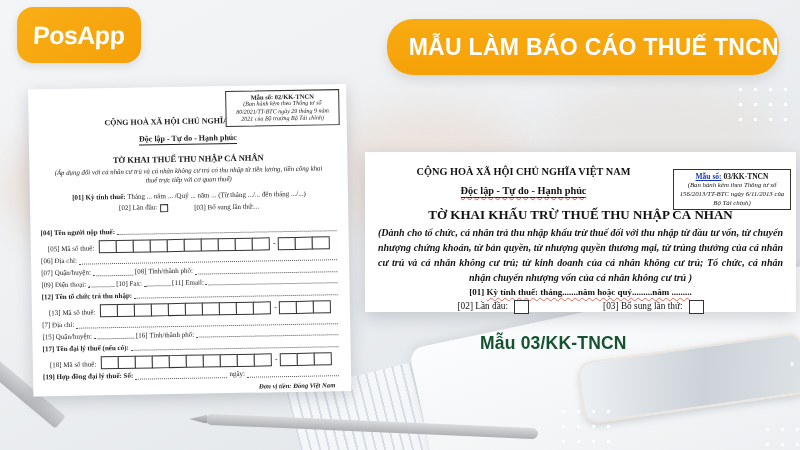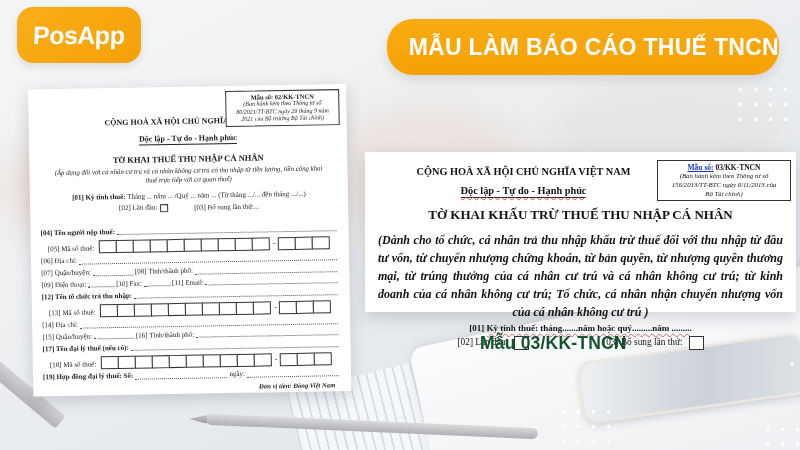--- a/index.html
+++ b/index.html
@@ -48,21 +48,21 @@
   
   .paper{position:absolute;background:#fff;box-shadow:0 5px 16px rgba(60,70,80,.22);
     box-sizing:border-box;font-family:"Liberation Serif","DejaVu Serif",serif;}
   .paper02{left:28px;top:84px;width:318px;height:307px;padding:6px 10px;color:#1a1a1a;
     transform:rotate(-1deg);transform-origin:top right;}
   .paper03{left:365px;top:152px;width:431px;height:160px;padding:7px 9px;color:#111;}
   .stamp{position:absolute;border:1px solid #333;text-align:center;background:#fff;}
   .stamp02{right:7px;top:5px;width:106px;padding:2px 3px;}
   .stamp02 .stamp-title{font-size:6.5px;font-weight:bold;}
   .stamp02 .stamp-issued{font-size:6px;font-style:italic;line-height:1.25;}
-  .stamp03{right:5px;top:8px;width:110px;padding:2px 11px;}
+  .stamp03{right:5px;top:17px;width:110px;padding:2px 3px;}
   .stamp03 .stamp-title{font-size:7.5px;font-weight:bold;}
   .stamp03 .stamp-label{color:#1637b3;text-decoration:underline;}
   .stamp03 .stamp-issued{font-size:6.8px;font-style:italic;line-height:1.3;}
   
   .nat02{margin-top:24px;text-align:center;font-weight:bold;font-size:8px;}
   .motto-wrap{text-align:center;margin-top:1px;}
   .motto02{display:inline-block;font-weight:bold;font-size:8px;border-bottom:1px solid #222;padding-bottom:1px;}
   .ftitle02{margin-top:9px;text-align:center;font-weight:bold;font-size:8.5px;}
   .subtitle02{margin:2px 12px 0;text-align:center;font-style:italic;font-size:6.8px;line-height:1.35;}
   .r0102{margin-top:8px;text-align:center;font-size:7px;}
@@ -82,21 +82,21 @@
   .mst-dash{margin:0 3px;font-weight:bold;font-size:7px;}
   .note02{margin-top:4px;text-align:right;font-style:italic;font-size:6.6px;padding-right:6px;font-weight:bold;}
   
   .hdr03{display:flex;}
   .hdr03-left{flex:1;padding-top:7px;padding-right:114px;}
   .nat03{text-align:center;font-weight:bold;font-size:10.3px;}
   .motto-wrap3{text-align:center;margin-top:3px;}
   .motto03{display:inline-block;font-weight:bold;font-size:10.3px;border-bottom:1px solid #222;
     text-decoration:underline wavy rgba(205,60,45,.85) 1px;text-underline-offset:2px;padding-bottom:1px;}
   .ftitle03{margin-top:9px;text-align:center;font-weight:bold;font-size:13px;}
-  .desc03{margin:8px 4px 0;font-weight:bold;font-style:italic;font-size:12px;line-height:1.5;
+  .desc03{margin:2px 4px 0;font-weight:bold;font-style:italic;font-size:10px;line-height:1.5;
     text-align:justify;text-align-last:center;}
   .r0103{margin-top:2px;text-align:center;font-size:9px;font-weight:bold;}
   .r0103 .pv{text-decoration:underline wavy rgba(205,60,45,.75) 1px;text-underline-offset:2px;}
   .r0203{margin-top:3px;display:flex;justify-content:center;gap:74px;font-size:9.3px;align-items:center;}
   .checkbox{display:inline-block;width:13px;height:12px;border:1px solid #333;margin-left:6px;
     vertical-align:middle;background:#fff;}
   
   .caption{position:absolute;font-weight:700;color:#14532d;font-size:17.5px;letter-spacing:.2px;}
   .caption02{left:101px;top:396px;}
   .caption03{left:480px;top:333px;}
@@ -203,21 +203,21 @@
             <span class="mst-cell"></span>
             <span class="mst-cell"></span>
             <span class="mst-cell"></span>
             <span class="mst-dash">-</span>
             <span class="mst-cell"></span>
             <span class="mst-cell"></span>
             <span class="mst-cell"></span>
           </span>
       </div>
       <div class="frow">
-        <span class="lbl">[14] Địa chỉ:</span>
+        <span class="lbl">[7] Địa chỉ:</span>
         <span class="leader"></span>
       </div>
       <div class="frow">
         <span class="lbl">[15] Quận/huyện:</span>
         <span class="leader f40"></span>
         <span class="lbl">[16] Tỉnh/thành phố:</span>
         <span class="leader"></span>
       </div>
       <div class="frow">
         <span class="lbl b">[17] Tên đại lý thuế (nếu có):</span>

